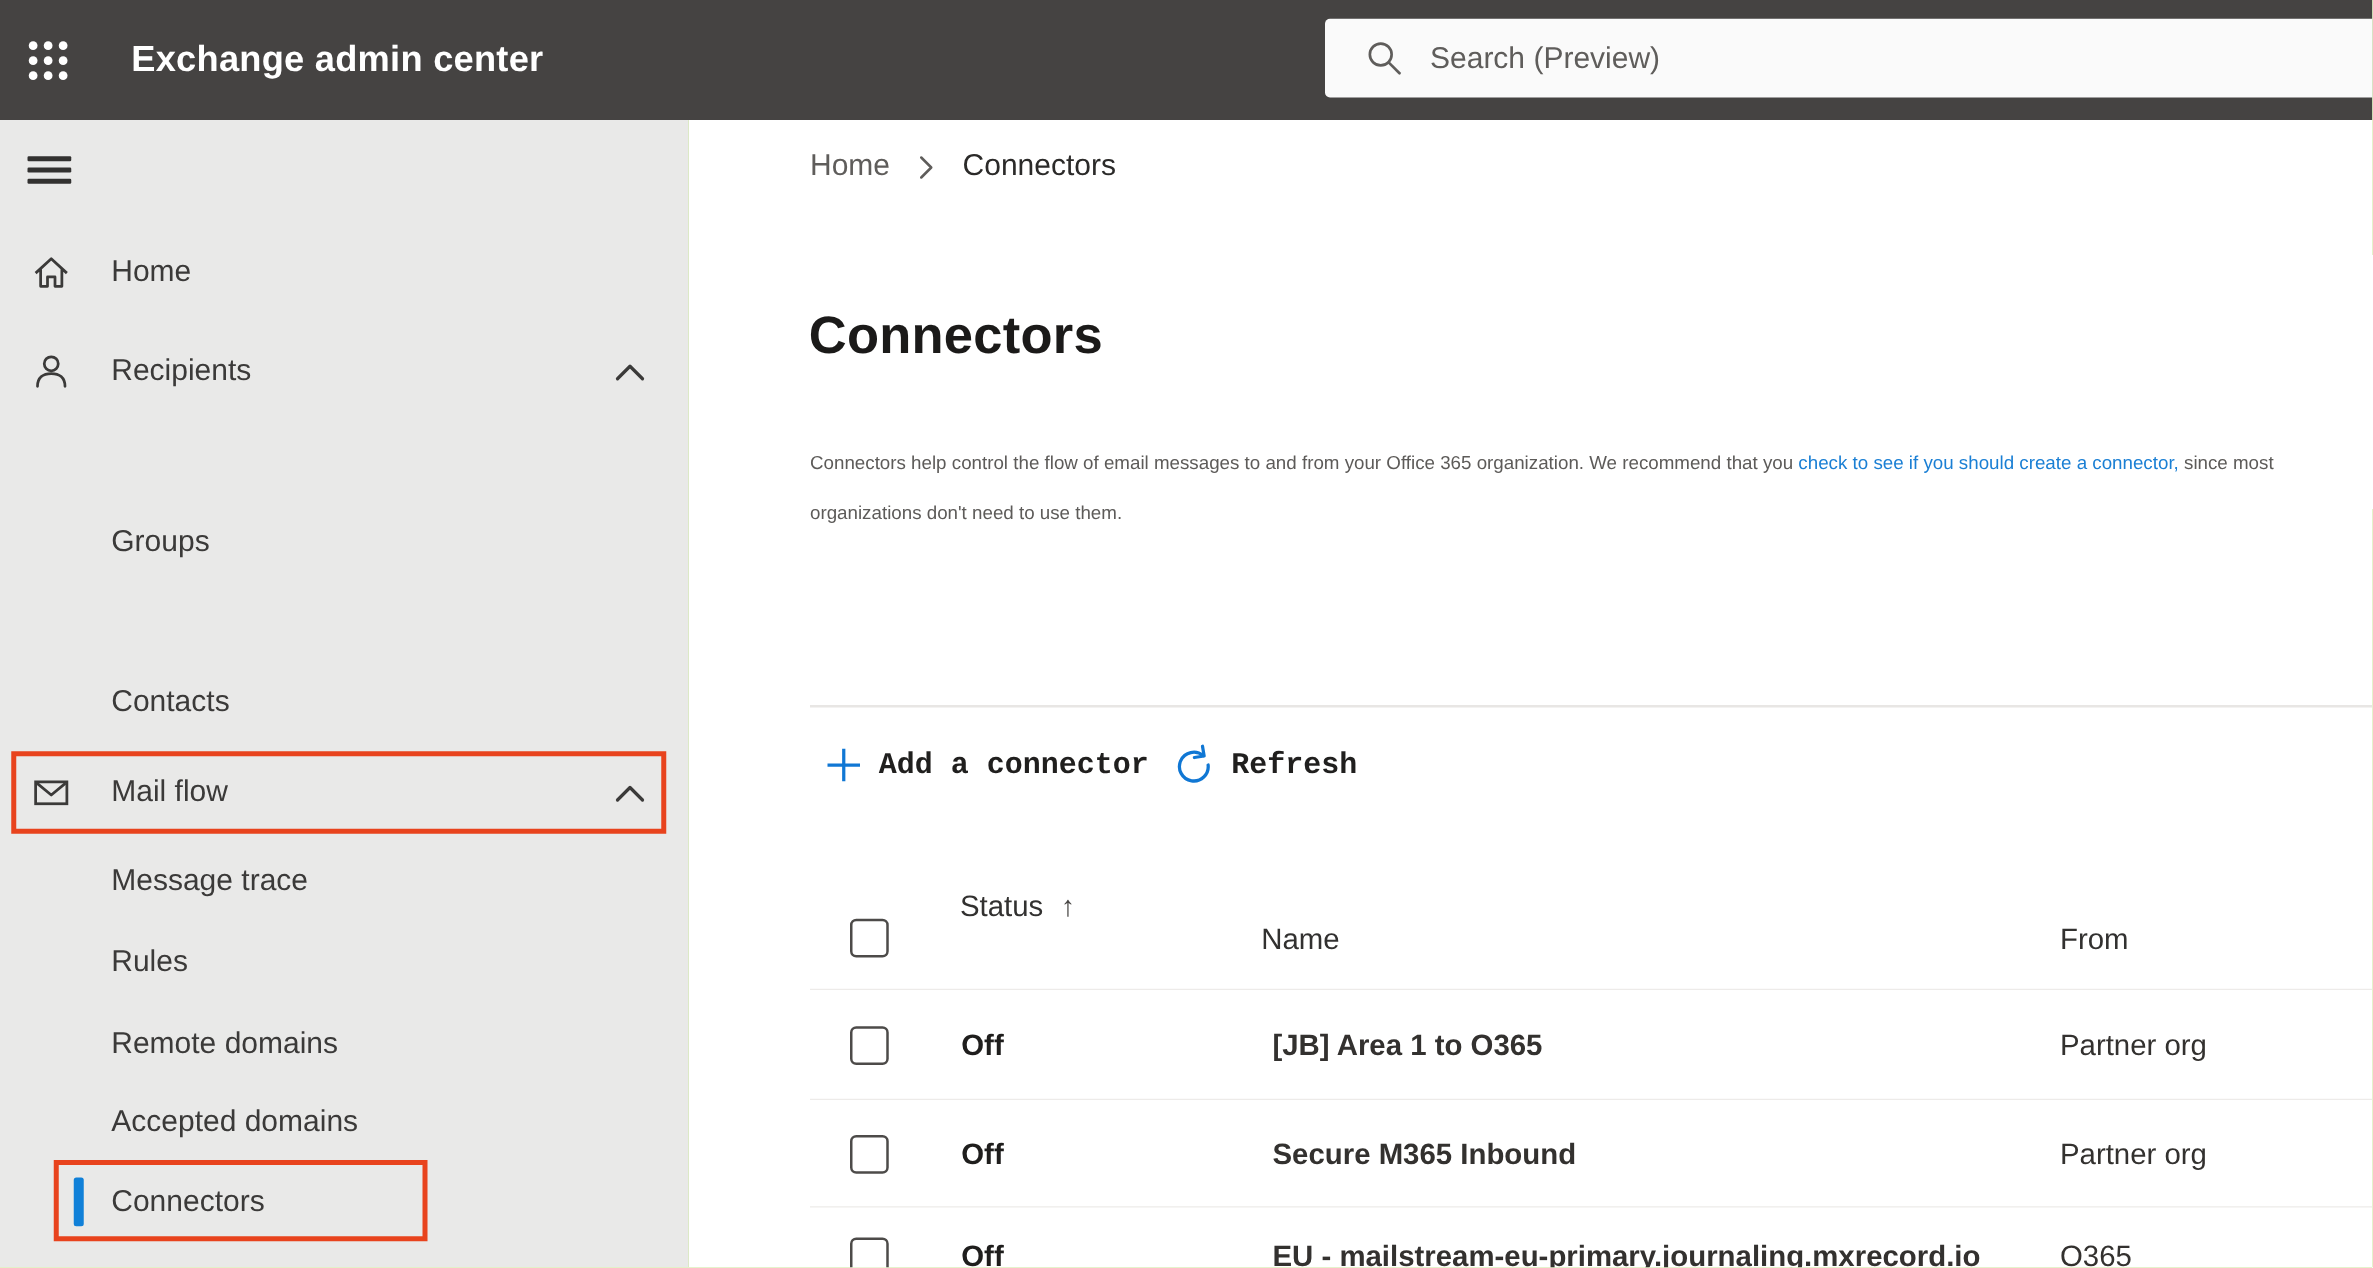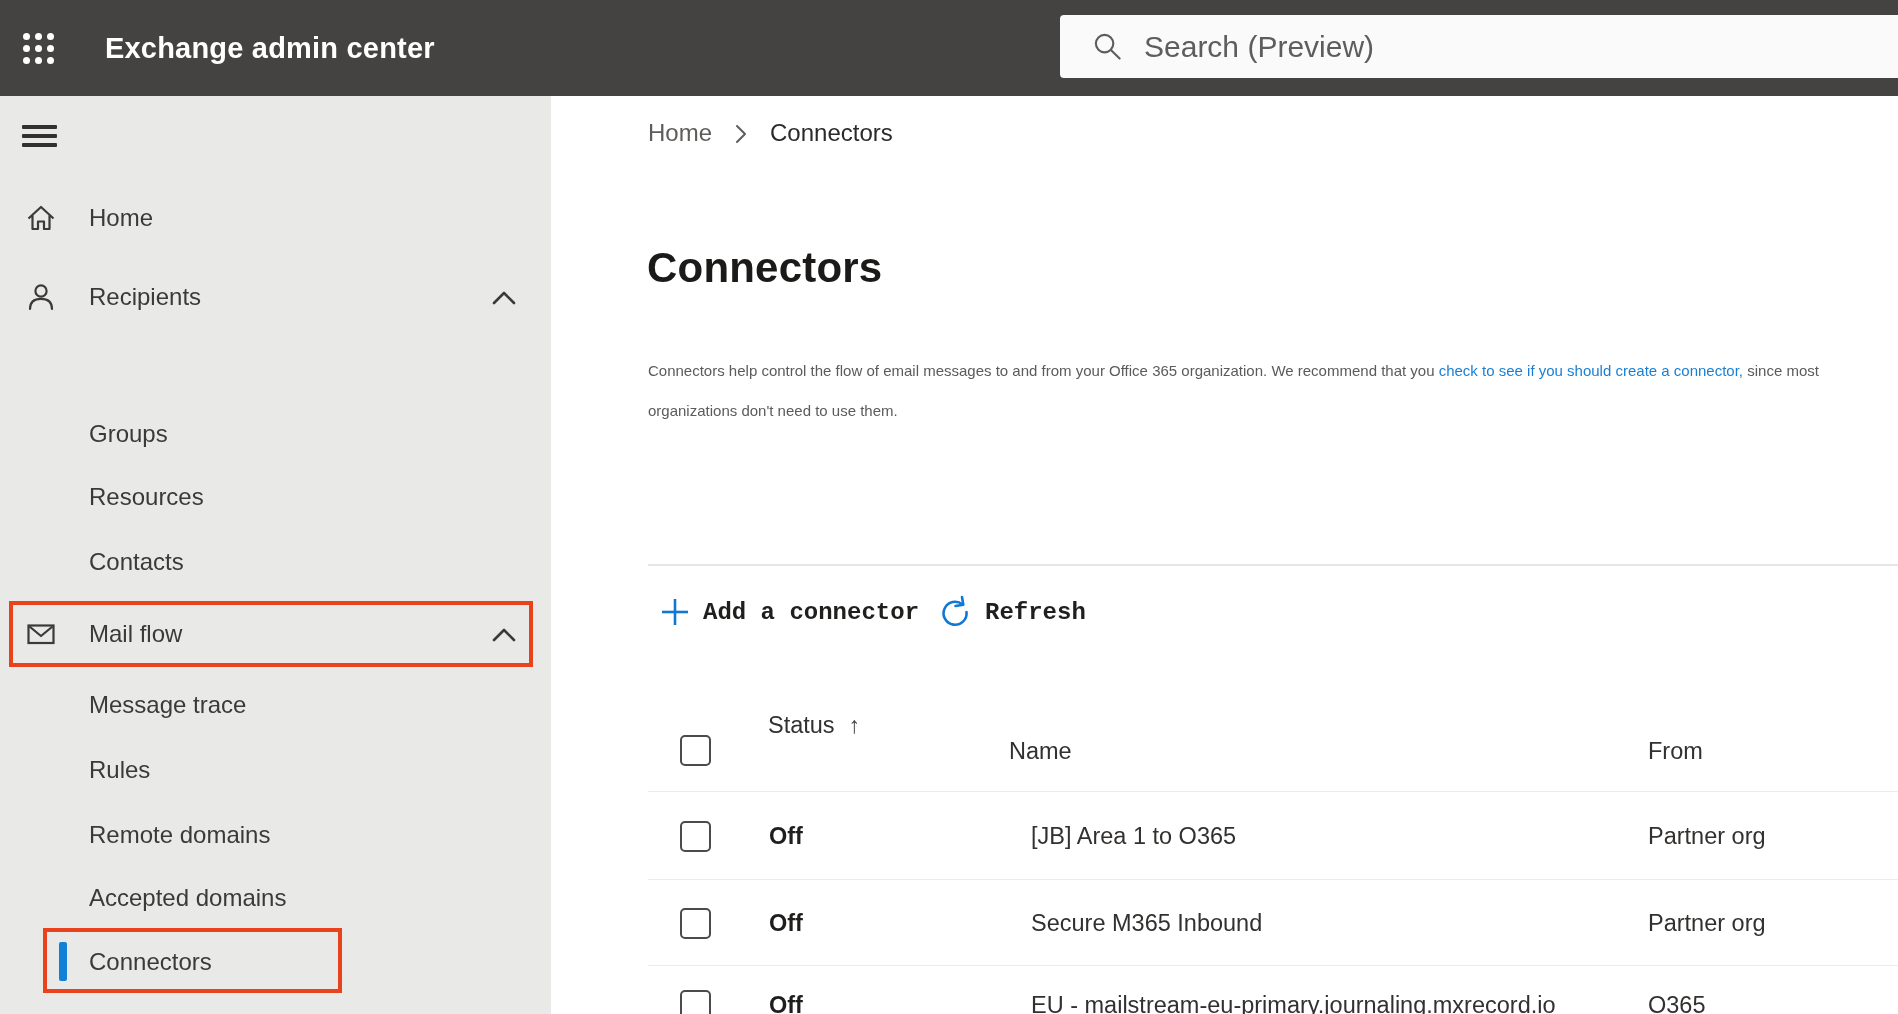--- a/index.html
+++ b/index.html
@@ -30,21 +30,21 @@
     color:#fff; font-size:29px; font-weight:600; letter-spacing:.2px;
   }
   .searchbox {
     position:absolute; left:1060px; top:15px; width:848px; height:63px;
     background:#fafafa; border-radius:4px; display:flex; align-items:center;
   }
   .searchbox svg { position:absolute; left:32px; top:16px; }
   .search-input {
     position:absolute; left:84px; top:0; width:700px; height:63px;
     border:none; outline:none; background:transparent;
-    font-family:"Liberation Sans", sans-serif; font-size:30px; color:#3b3a39;
+    font-family:"Liberation Sans", sans-serif; font-size:24px; color:#3b3a39;
   }
   .search-input::placeholder { color:#5f5d5b; opacity:1; }
 
   
   .sidebar {
     position:absolute; left:0; top:96px; width:551px; height:918px;
     background:#e9e9e8;
   }
   .hamburger-btn {
     position:absolute; left:18px; top:20px; width:44px; height:42px;
@@ -134,21 +134,21 @@
   .hdr-div { top:695px; }
   .r0-div { top:783px; }
   .r1-div { top:869px; }
   .row-divider { border-top:1.5px solid #edebe9; }
 
   .cell-status { font-weight:700; color:#1f1e1d; }
   .r0 .tcell { top:724px; }
   .r1 .tcell { top:811px; }
   .r2 .tcell { top:893px; }
   .col-status { left:218px; }
-  .col-name { left:480px; color:#33312f; }
+  .col-name { left:467px; color:#33312f;font-weight:bold; }
   .col-from { left:1097px; color:#33312f; }
 </style>
 </head>
 <body>
 
 <div id="screen">
 
   <div class="topbar">
     <button class="waffle-btn">
       <span class="waffle">
@@ -191,23 +191,20 @@
         <path d="M5 28 C5 21 9.5 17.8 16 17.8 C22.5 17.8 27 21 27 28" fill="none" stroke="#3b3a39" stroke-width="2.2" stroke-linecap="round"></path>
       </svg>
       <span class="lbl">Recipients</span>
       <svg class="chev" viewBox="0 0 26 18">
         <polyline points="3,14 13,4 23,14" fill="none" stroke="#3b3a39" stroke-width="2.6" stroke-linecap="round" stroke-linejoin="round"></polyline>
       </svg>
     </div>
 
     <div class="si" style="top:306px">
       <span class="lbl">Groups</span>
-    </div>
-    <div class="si" style="top:369px">
-      <span class="lbl">Resources</span>
     </div>
     <div class="si" style="top:434px">
       <span class="lbl">Contacts</span>
     </div>
 
     <div class="si" style="top:506px">
       <svg class="nav-ic" viewBox="0 0 32 32">
         <rect x="3.5" y="7.5" width="25" height="17.5" fill="none" stroke="#3b3a39" stroke-width="2.2"></rect>
         <polyline points="4.5,8.5 16,18 27.5,8.5" fill="none" stroke="#3b3a39" stroke-width="2.2" stroke-linejoin="round"></polyline>
       </svg>

